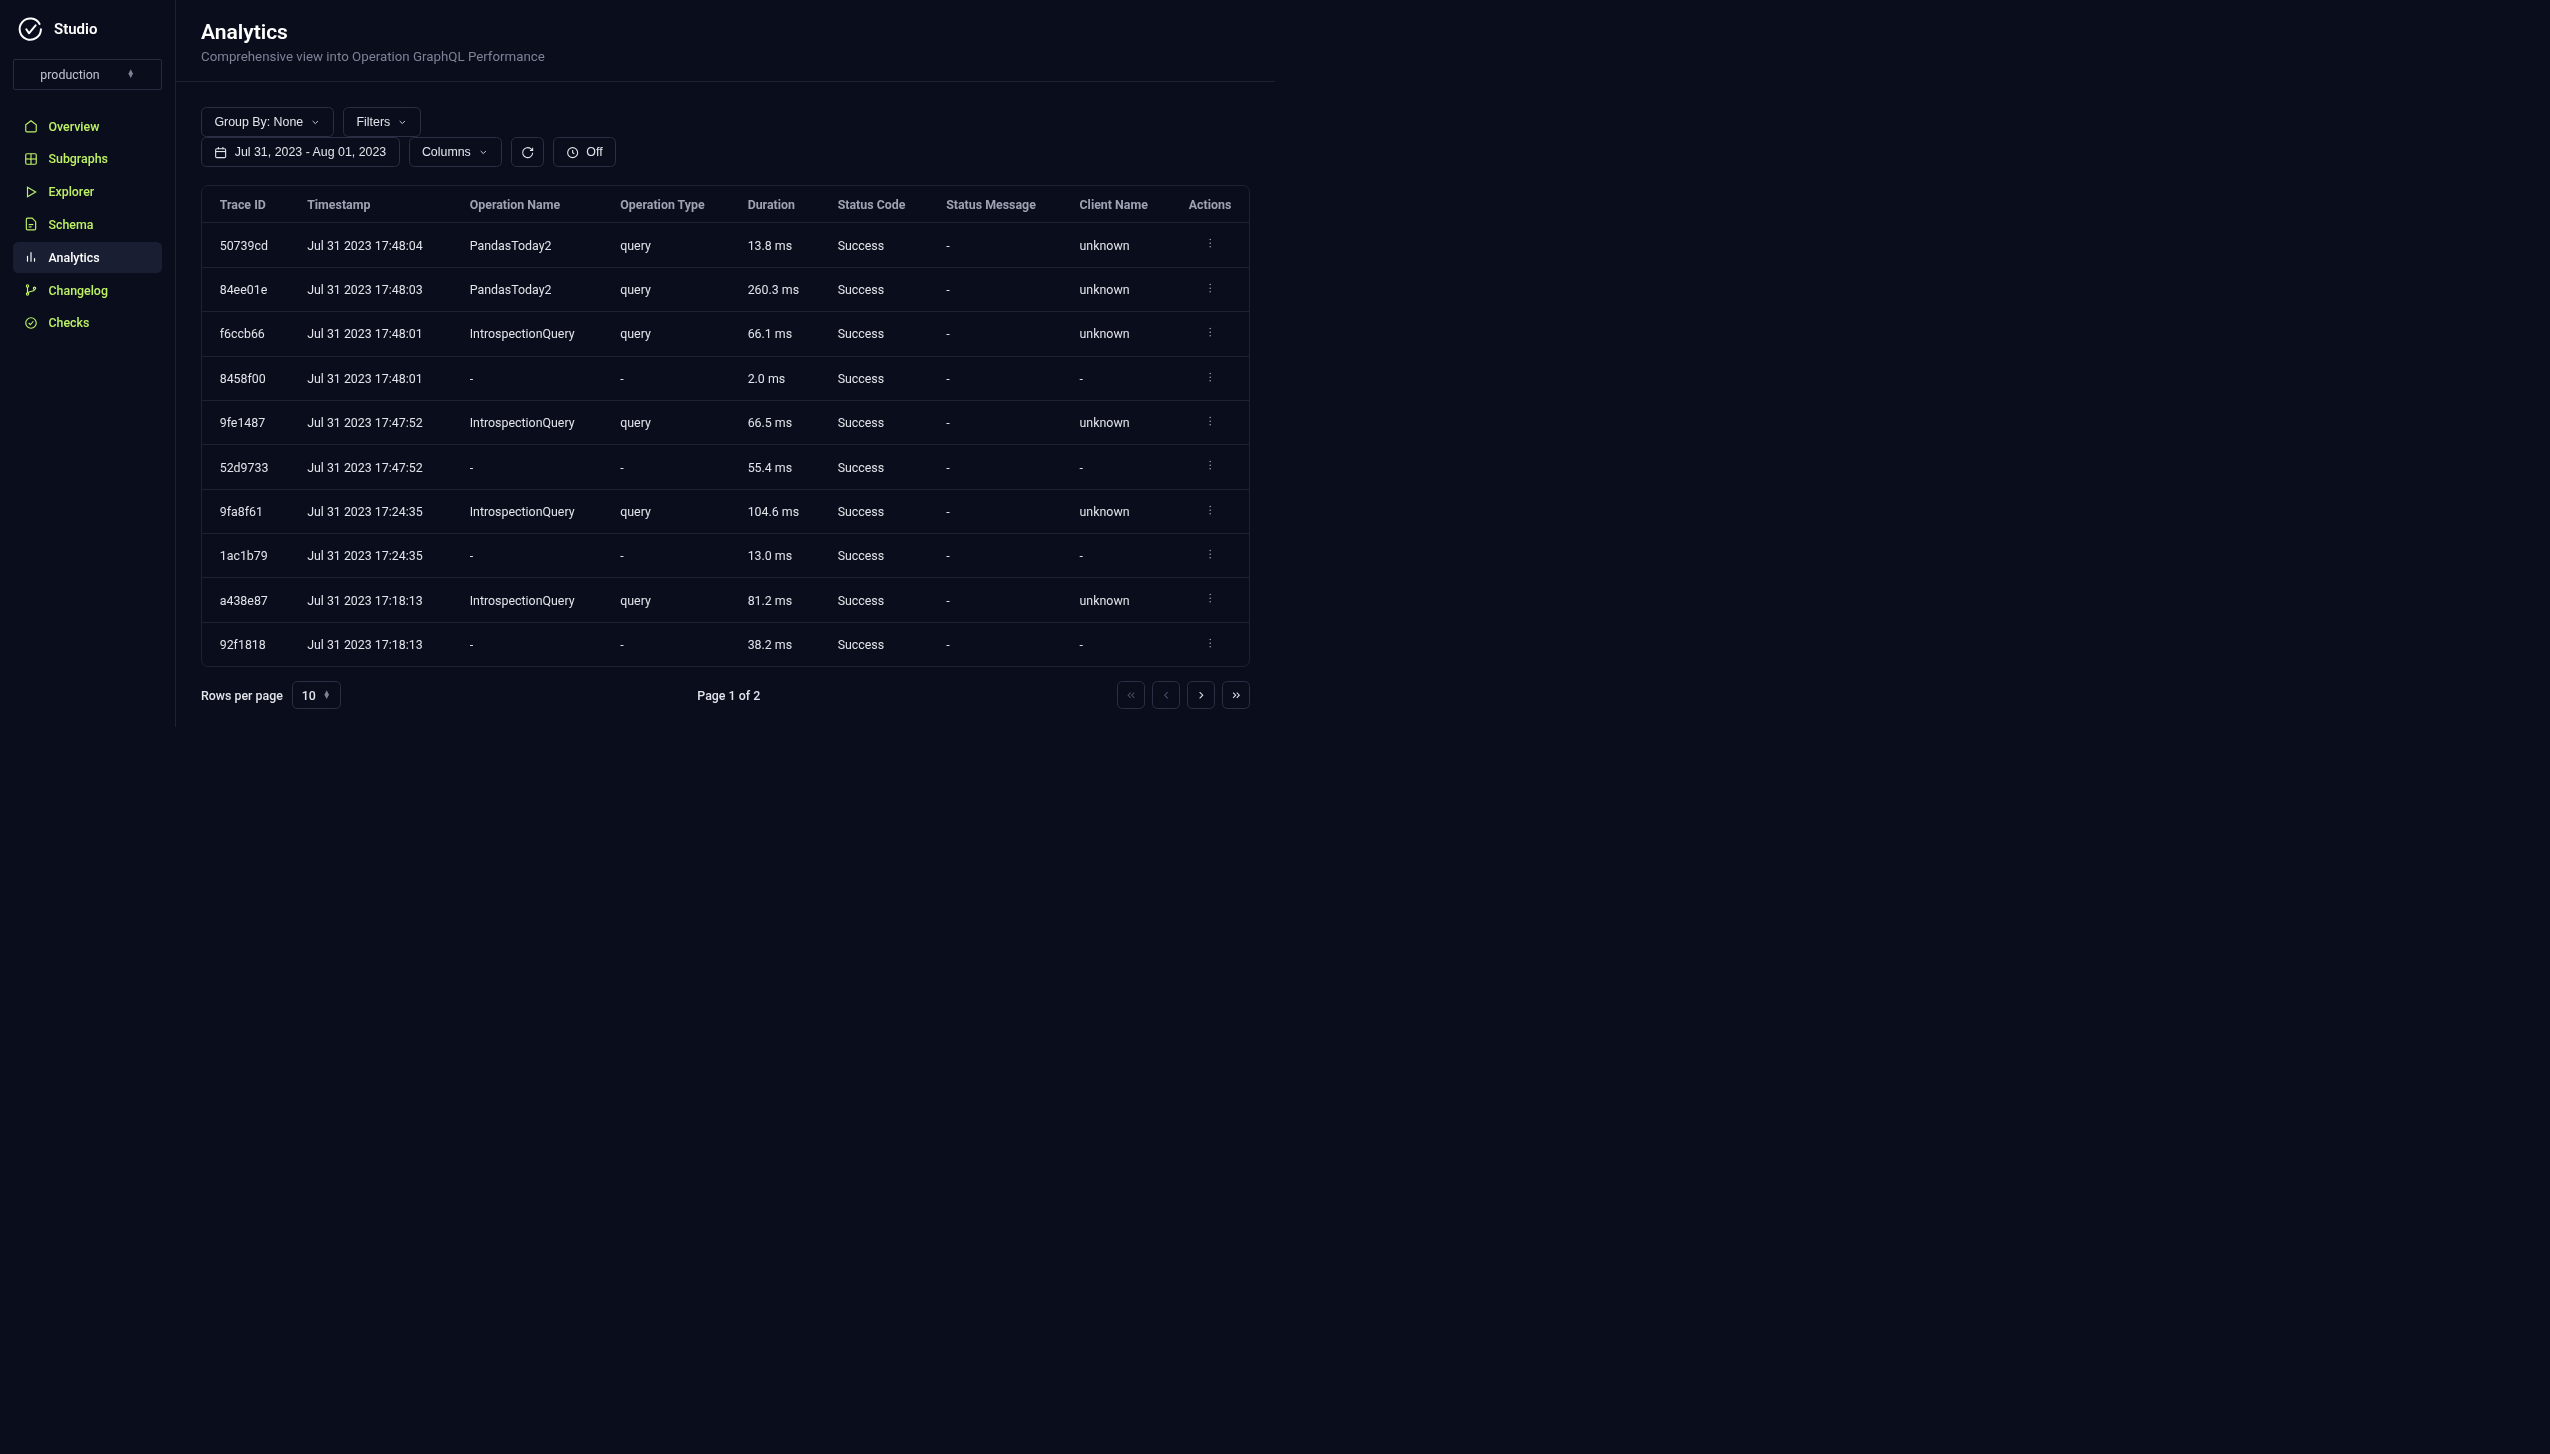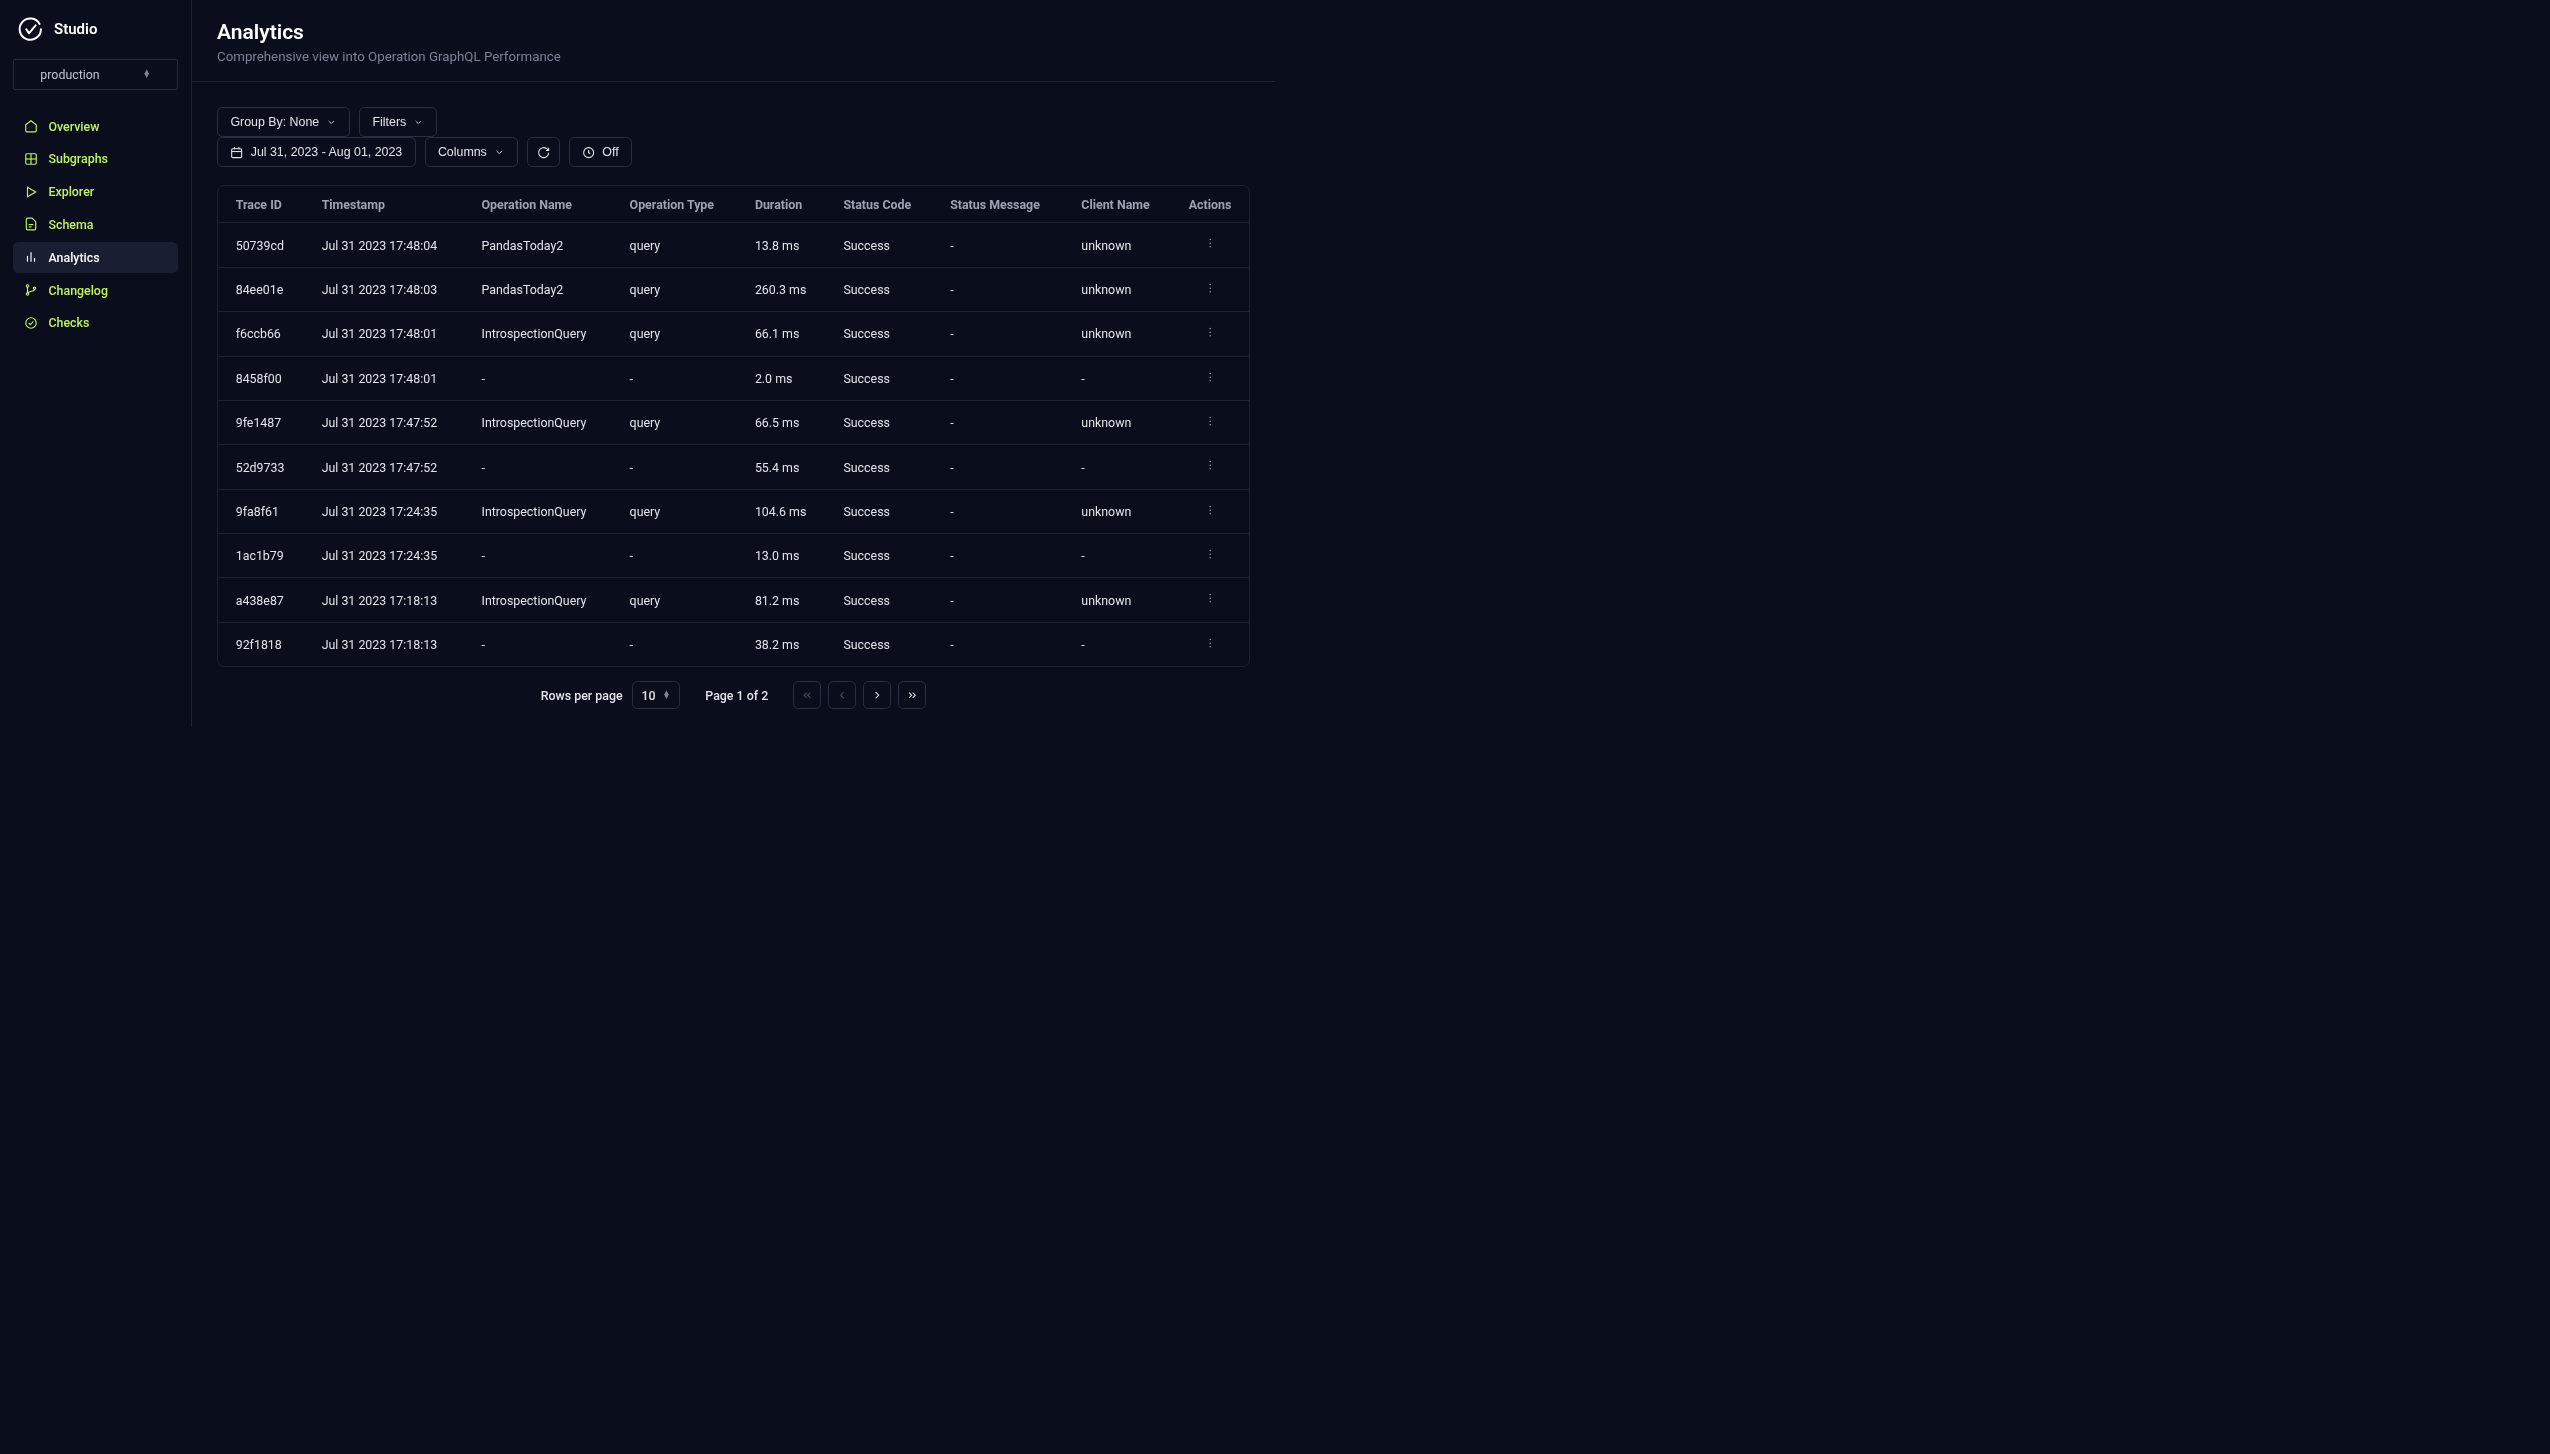--- a/index.html
+++ b/index.html
@@ -11,21 +11,21 @@
       background: #0a0d1c;
       color: #e2e4e9;
       font-family: -apple-system, BlinkMacSystemFont, "Segoe UI", Roboto, sans-serif;
       font-size: 12.4px;
       width: 1275px;
       height: 727px;
       display: flex;
       overflow: hidden;
     }
     .sidebar {
-      width: 192px;
+      width: 176px;
       border-right: 0.9px solid #1e2235;
       padding: 16px 13.3px;
       flex-shrink: 0;
     }
     .logo-row {
       display: flex;
       align-items: center;
       gap: 10.6px;
       padding: 0 3.5px 16px 3.5px;
     }
@@ -166,21 +166,21 @@
     .actions-cell {
       width: 53px;
     }
     .dots-btn {
       cursor: pointer;
       color: #9ea2b3;
       padding: 3.5px 5.3px;
     }
     .pagination {
       display: flex;
-      justify-content: center;
+      justify-content: space-between;
       align-items: center;
       gap: 25px;
       margin-top: 14px;
     }
     .rows-per-page {
       display: flex;
       align-items: center;
       gap: 8.9px;
       color: #e2e4e9;
       font-weight: 500;

